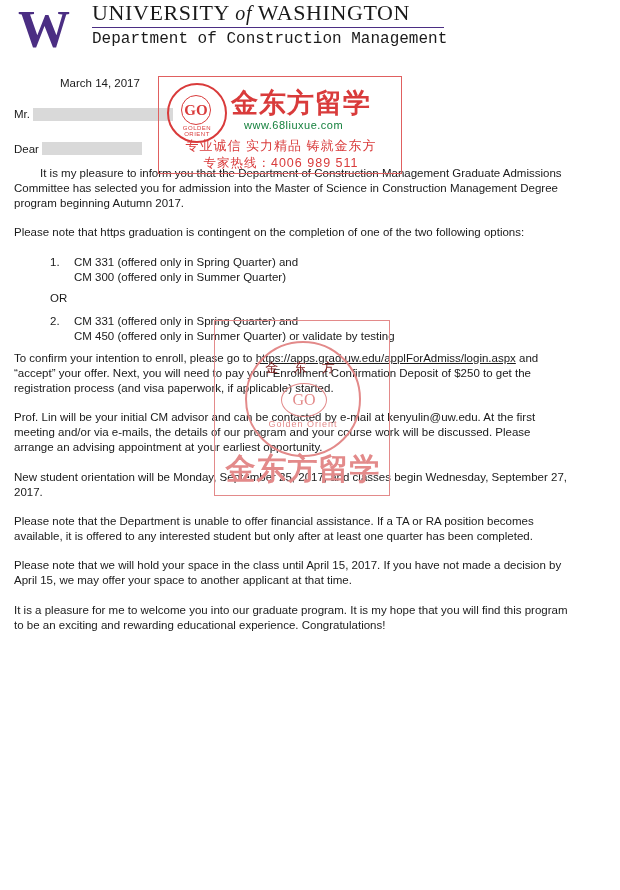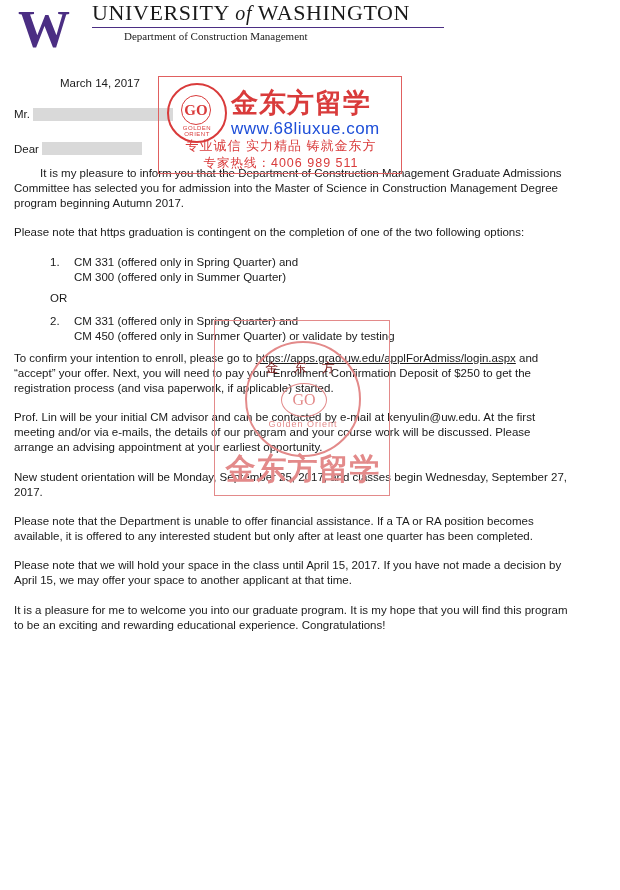--- a/index.html
+++ b/index.html
@@ -58,25 +58,24 @@
   .uw-name .of {
     font-style: italic;
     font-size: 20px;
   }
   .lh-rule {
     border-top: 1px solid #4b2e83;
     margin: 1px 0 2px 0;
     width: 352px;
   }
   .dept-name {
-    font-family: Liberation Serif, serif;
-    font-size: 11px;
+    font-family: Liberation Mono, monospace;
+    font-size: 16px;
     color: #1a1a1a;
     white-space: nowrap;
-    margin-left: 32px;
   }
 
   
   .content {
     position: relative;
     padding: 0 48px 0 14px;
   }
   p {
     margin: 0 0 14px 0;
     line-height: 1.32;
@@ -167,24 +166,24 @@
     left: 72px;
     top: 8px;
     font-family: "Liberation Serif", serif;
     font-weight: bold;
     font-size: 27px;
     color: #d93b3b;
     letter-spacing: 1px;
   }
   .wm-banner .row2 {
     position: absolute;
-    left: 72px;
+    left: 85px;
     top: 42px;
-    font-size: 17px;
-    color: #1d4ed8;
+    font-size: 11px;
+    color: #15803d;
     letter-spacing: 0.5px;
   }
   .wm-banner .row3 {
     position: absolute;
     left: 6px;
     top: 60px;
     width: 232px;
     font-size: 13px;
     color: #d93b3b;
     text-align: center;

